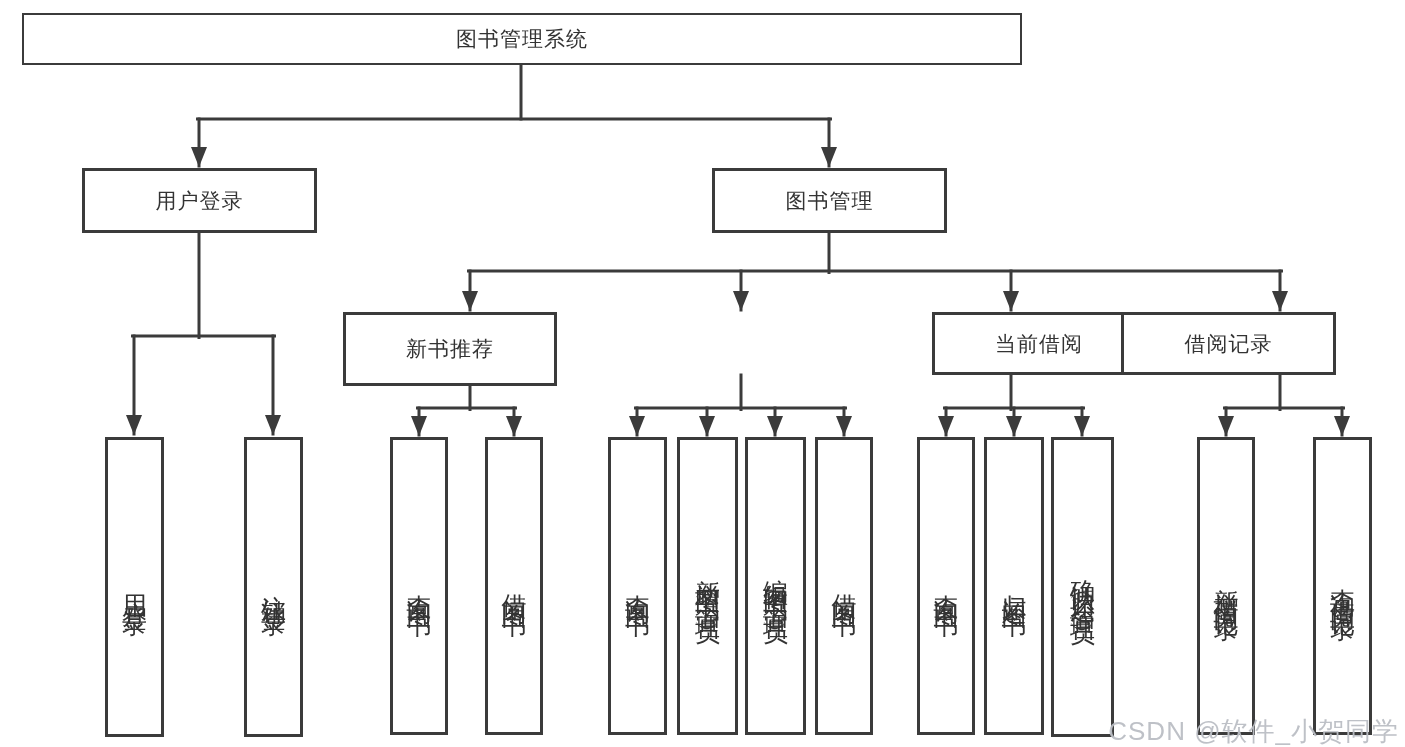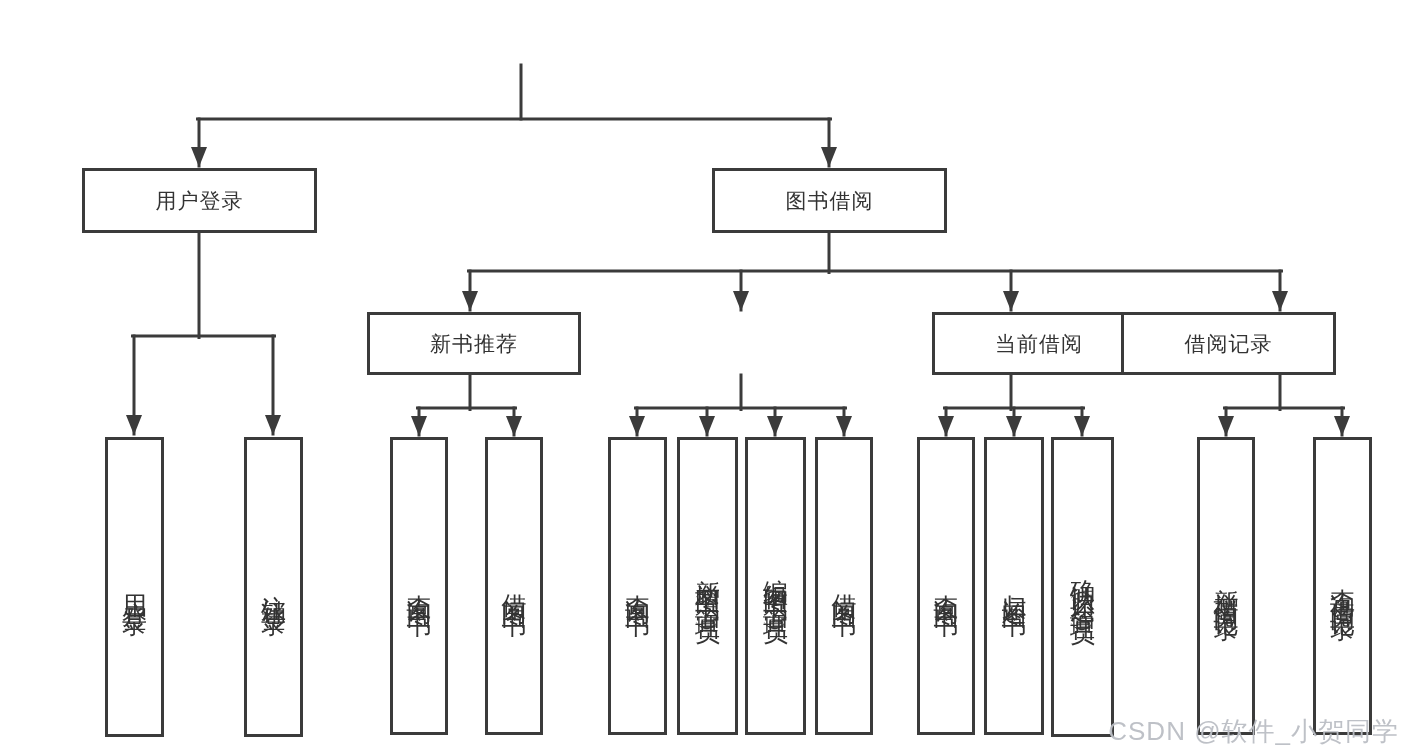--- a/index.html
+++ b/index.html
@@ -91,25 +91,26 @@
       <line x1="1014" y1="408" x2="1014" y2="435" marker-end="url(#ah)"></line>
       <line x1="1082" y1="408" x2="1082" y2="435" marker-end="url(#ah)"></line>
 
       <line x1="1280" y1="375" x2="1280" y2="409.5"></line>
       <line x1="1224.5" y1="408" x2="1343.5" y2="408"></line>
       <line x1="1226" y1="408" x2="1226" y2="435" marker-end="url(#ah)"></line>
       <line x1="1342" y1="408" x2="1342" y2="435" marker-end="url(#ah)"></line>
     </g>
   </svg>
 
+  <div class="node root" style="left:22px; top:13px; width:1000px; height:52px;">图书管理系统</div>
 
   <div class="node h" style="left:82px; top:168px; width:235px; height:65px;">用户登录</div>
-  <div class="node h" style="left:712px; top:168px; width:235px; height:65px;">图书借阅</div>
+  <div class="node h" style="left:712px; top:168px; width:235px; height:65px;">图书管理</div>
 
-  <div class="node h" style="left:367px; top:312px; width:214px; height:63px;">新书推荐</div>
+  <div class="node h" style="left:343px; top:312px; width:214px; height:74px;">新书推荐</div>
   <div class="node h" style="left:932px; top:312px; width:214px; height:63px;">当前借阅</div>
   <div class="node h" style="left:1121px; top:312px; width:215px; height:63px;">借阅记录</div>
 
   <div class="node leaf" style="left:105px; top:437px; width:59px; height:300px;">用户登录</div>
   <div class="node leaf" style="left:244px; top:437px; width:59px; height:300px;">注销登录</div>
 
   <div class="node leaf" style="left:390px; top:437px; width:58px; height:298px;">查询图书</div>
   <div class="node leaf" style="left:485px; top:437px; width:58px; height:298px;">借阅图书</div>
 
   <div class="node leaf" style="left:608px; top:437px; width:59px; height:298px;">查询图书</div>

